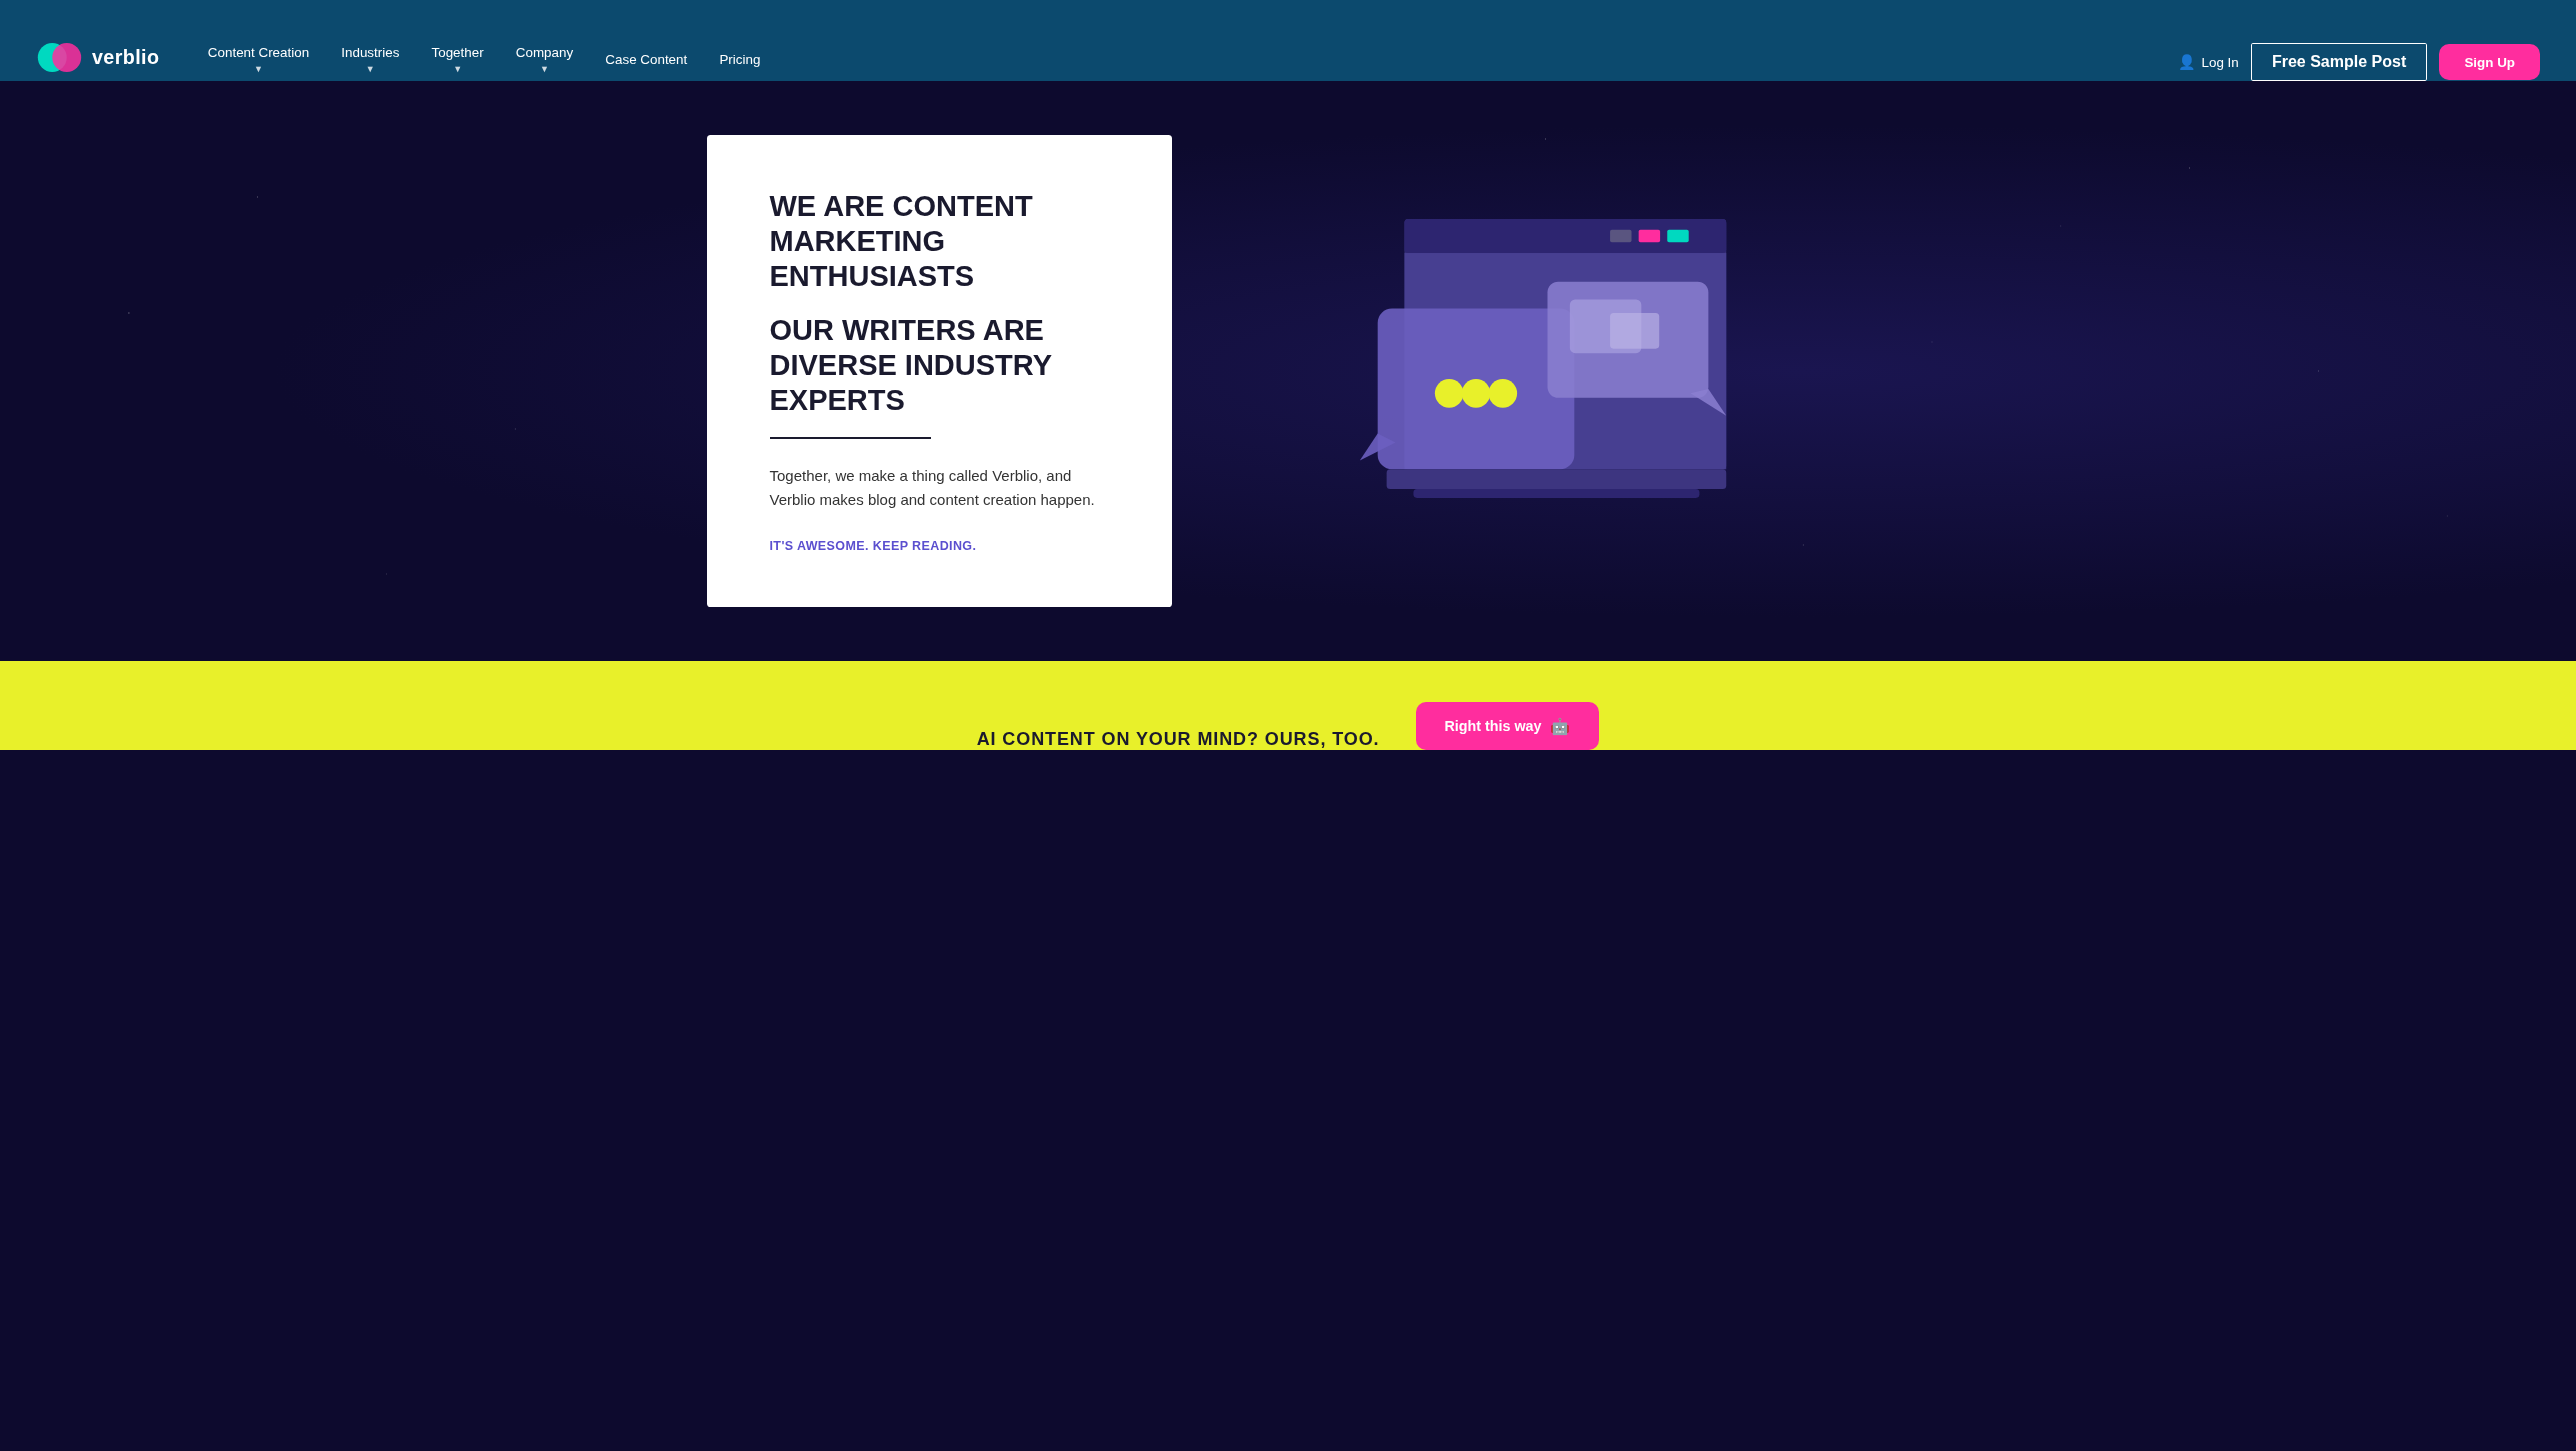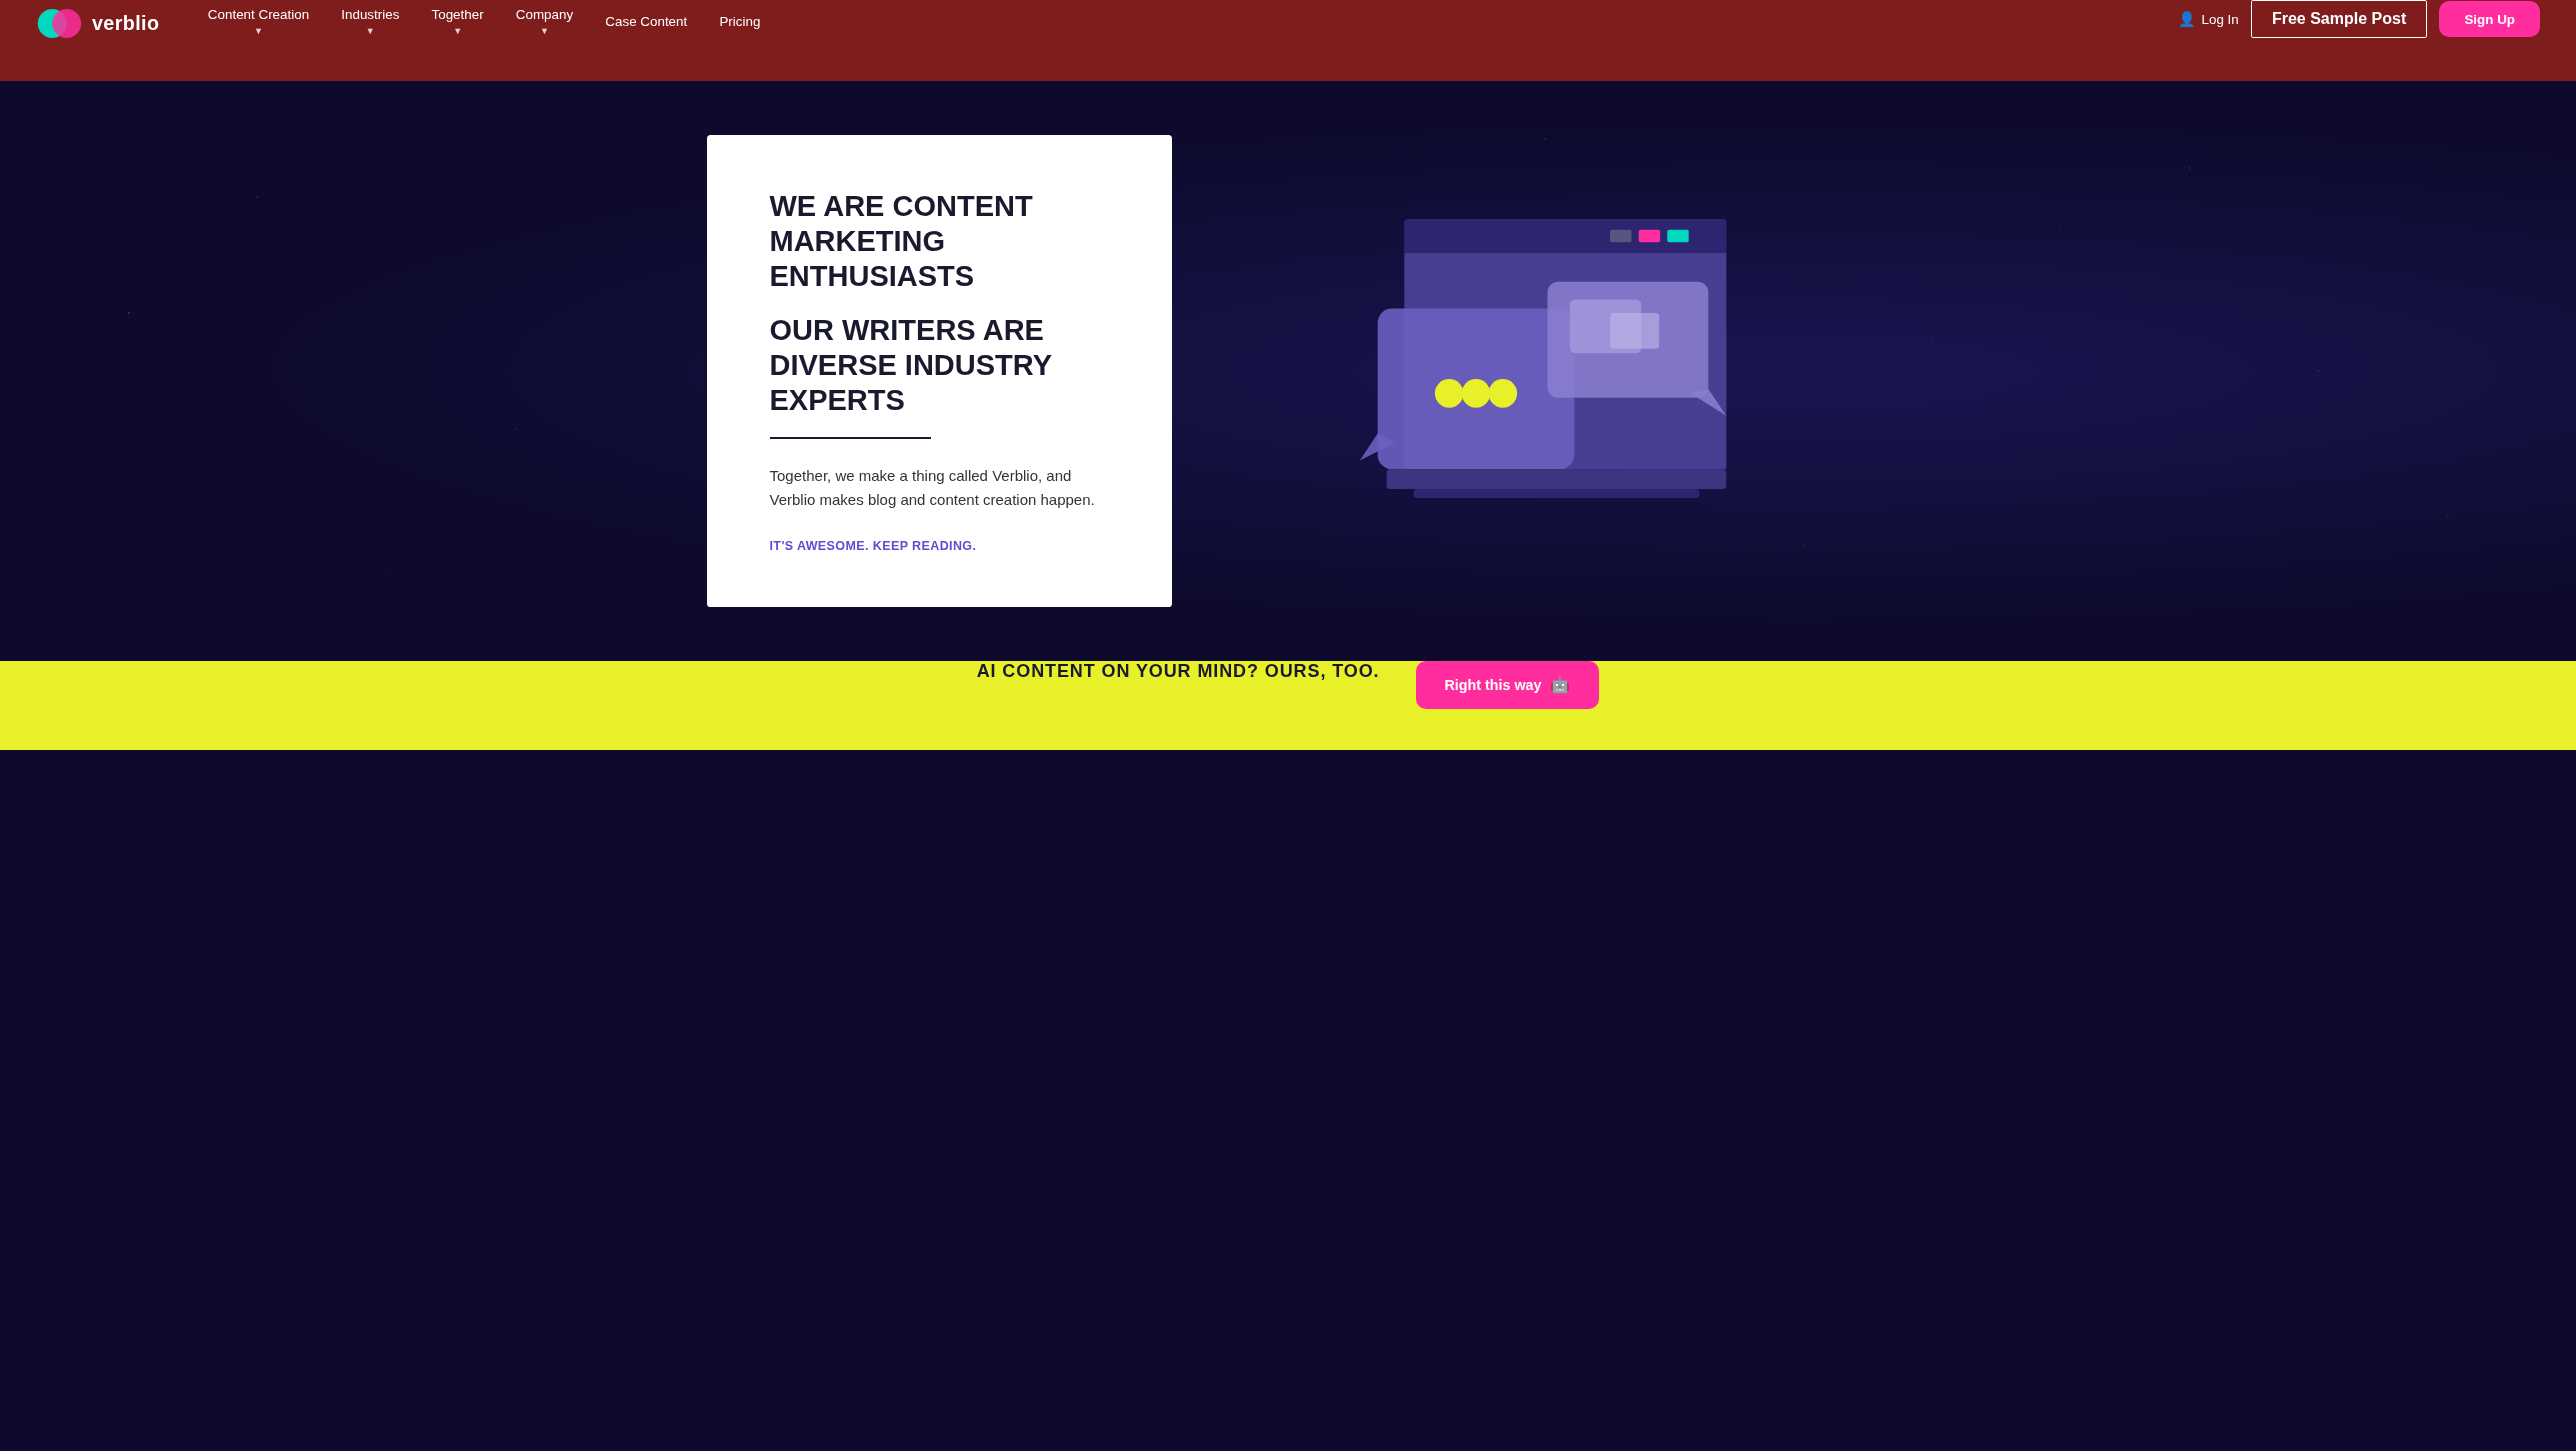--- a/index.html
+++ b/index.html
@@ -1,22 +1,22 @@
 <!DOCTYPE html>
 <html style="font-size:14.3px"><head>
   <meta charset="utf-8">
   <style>
     * { margin: 0; padding: 0; box-sizing: border-box; }
     body { font-family: -apple-system, BlinkMacSystemFont, 'Segoe UI', sans-serif; background: #0d0a2e; min-height: 100vh; overflow-x: hidden; }
 
     
     nav {
-      background: #7f1d1d;
-      display: flex;
-      align-items: flex-start;
+      background: #0c4a6e;
+      display: flex;
+      align-items: flex-end;
       padding: 0 36px;
       height: 81px;
       position: relative;
       z-index: 10;
     }
     .logo-area {
       display: flex;
       align-items: center;
       gap: 9px;
       text-decoration: none;
@@ -190,21 +190,21 @@
     .illustration-svg {
       width: 429px;
       height: 340px;
     }
 
     
     .banner {
       background: #e8f02a;
       height: 89px;
       display: flex;
-      align-items: flex-start;
+      align-items: flex-end;
       justify-content: center;
       gap: 36px;
       padding: 0 104px;
     }
     .banner-text {
       font-size: 18px;
       font-weight: 900;
       color: #1a1a2e;
       text-transform: uppercase;
       letter-spacing: 0.9px;

